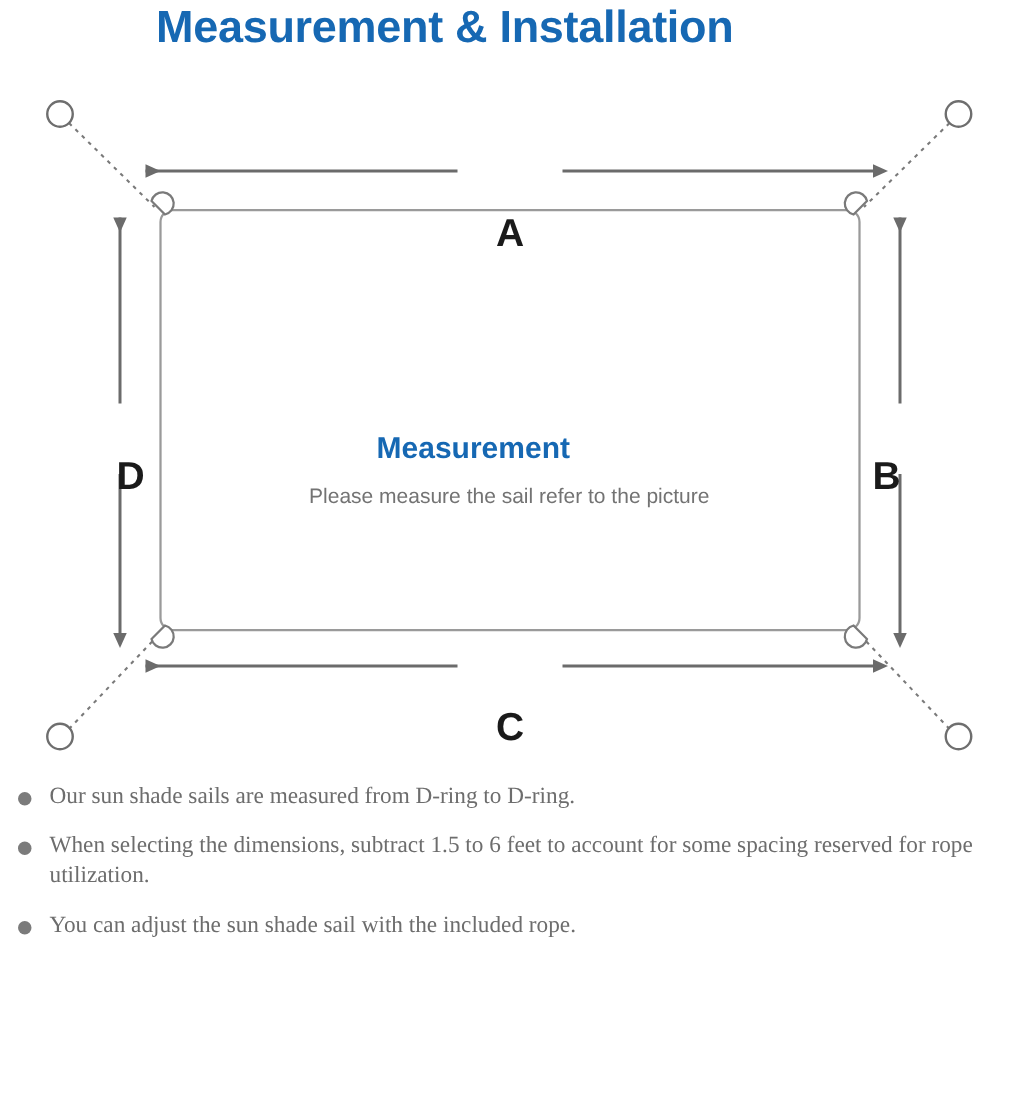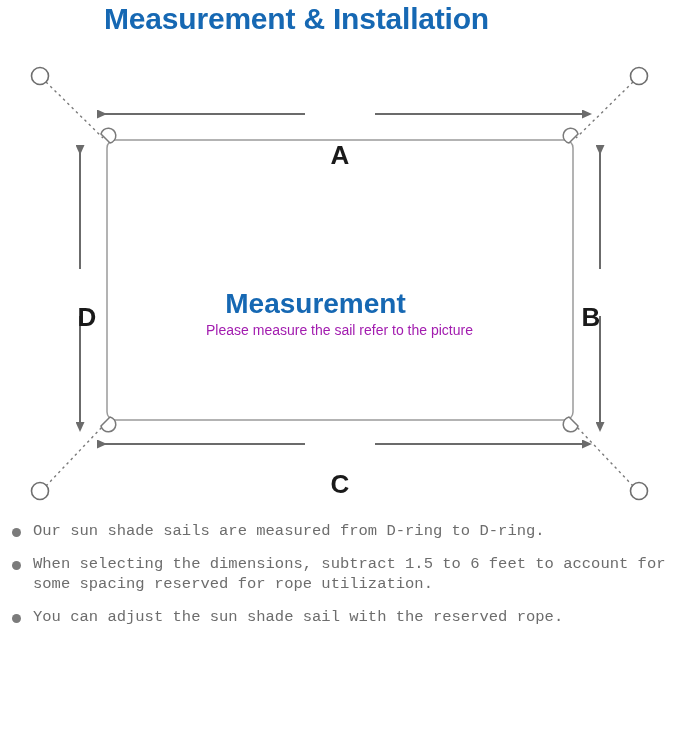--- a/index.html
+++ b/index.html
@@ -38,33 +38,33 @@
     top: 44px;
     width: 679px;
     height: 470px;
   }
   .center-title {
     position: absolute;
     left: 0;
     top: 244px;
     width: 631px;
     text-align: center;
-    font-size: 28px;
+    font-size: 20px;
     font-weight: bold;
     color: #1668b3;
   }
   .center-sub {
     position: absolute;
     left: 0;
     top: 278px;
     width: 679px;
     text-align: center;
     font-size: 14px;
     font-weight: normal;
-    color: #a21caf;
+    color: #737373;
   }
   .dim-label {
     position: absolute;
     font-size: 26px;
     font-weight: bold;
     color: #1a1a1a;
     font-family: "Liberation Sans", sans-serif;
     text-align: center;
   }
   #label-A { left: 310px; top: 96px; width: 60px; }
@@ -92,21 +92,21 @@
     border-radius: 50%;
     background: #7b7b7b;
     margin-top: 7px;
     margin-right: 12px;
   }
   .note-text {
     flex: 1 1 auto;
     font-size: 15.5px;
     line-height: 1.30;
     color: #6d6d6d;
-    font-family: Liberation Mono, monospace;
+    font-family: Liberation Serif, serif;
     padding-right: 11px;
   }
 </style>
 </head>
 <body>
 
 <div id="page">
 
   <div class="title">Measurement &amp; Installation</div>
 
@@ -179,17 +179,17 @@
     <div class="note">
       <span class="note-bullet"></span>
       <span class="note-text">Our sun shade sails are measured from D-ring to D-ring.</span>
     </div>
     <div class="note">
       <span class="note-bullet"></span>
       <span class="note-text">When selecting the dimensions, subtract 1.5 to 6 feet to account for some spacing reserved for rope utilization.</span>
     </div>
     <div class="note">
       <span class="note-bullet"></span>
-      <span class="note-text">You can adjust the sun shade sail with the reserved rope.</span>
+      <span class="note-text">You can adjust the sun shade sail with the included rope.</span>
     </div>
   </div>
 
 </div>
 
 </body></html>

